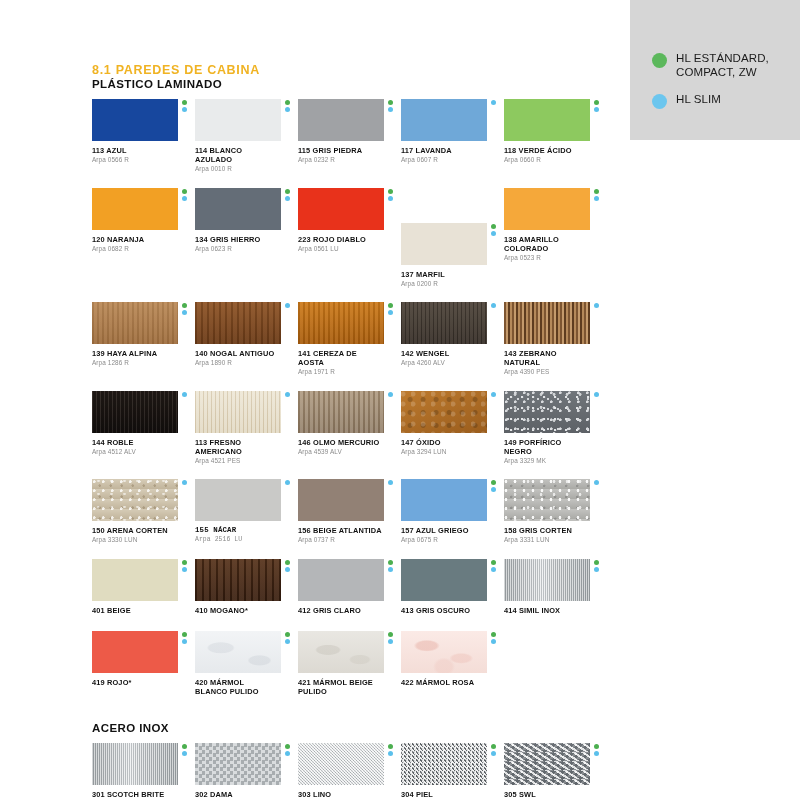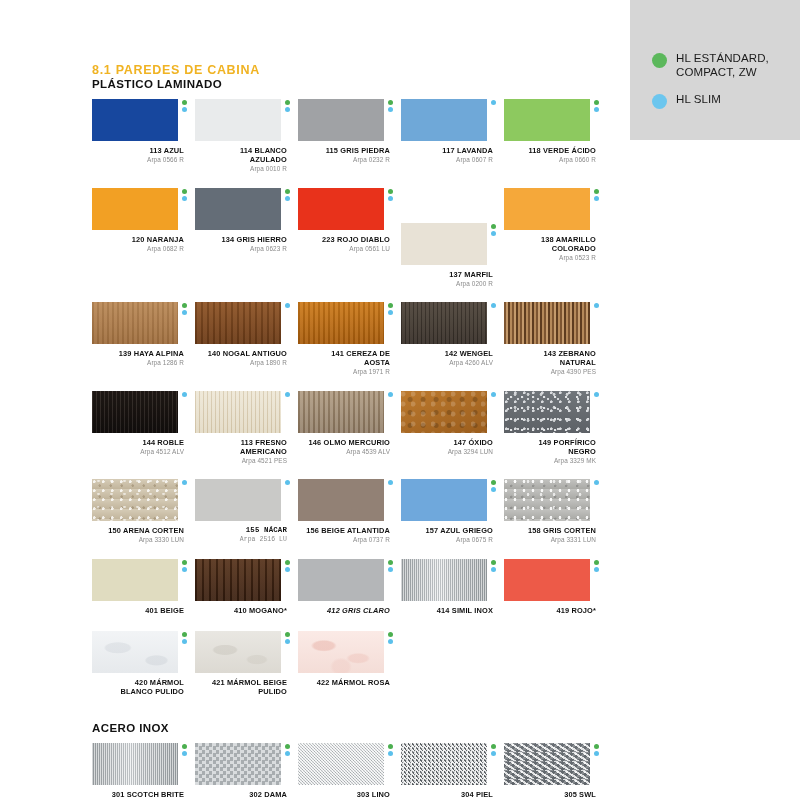--- a/index.html
+++ b/index.html
@@ -34,21 +34,21 @@
     font-size: 12.5px; font-weight: bold; letter-spacing: .7px;
     color: #f0b323;
   }
   .group-title {
     font-size: 11.5px; font-weight: bold; letter-spacing: .4px;
     color: #111; margin: 0 0 9px 0;
   }
 
   
   #content { position: absolute; left: 92px; top: 78px; width: 530px; }
-  .grid { display: grid; grid-template-columns: repeat(5, 103px); column-gap: 0px; text-align: right; }
+  .grid { display: grid; grid-template-columns: repeat(5, 103px); column-gap: 0px; }
   .cell { width: 103px; position: relative; }
 
   .swatch-wrap { position: relative; width: 86px; height: 42px; }
   .swatch {
     width: 86px; height: 42px; display: block;
     background-repeat: repeat; background-size: auto;
   }
   .dots {
     position: absolute; left: 90px; top: 1px;
     display: flex; flex-direction: column; gap: 2px;
@@ -424,30 +424,42 @@
             <div class="swatch" style="background-color:#4b2d17;background-image:repeating-linear-gradient(90deg, rgba(0,0,0,.25) 0 2px, rgba(255,255,255,.07) 2px 7px), linear-gradient(180deg,#56321a,#3b2010);"></div>
             <div class="dots">
               <span class="dot" style="background: rgb(76, 175, 80);"></span>
               <span class="dot" style="background: rgb(91, 192, 235);"></span>
             </div>
           </div>
           <div class="cap">
             <div class="cap-name">410 MOGANO*</div>
           </div>
         </div>
-        <div class="cell" style="margin-bottom: 16px; font-style: italic;">
+        <div class="cell" style="margin-bottom: 16px;">
           <div class="swatch-wrap">
             <div class="swatch" style="background-color:#b4b6b8;"></div>
             <div class="dots">
               <span class="dot" style="background: rgb(76, 175, 80);"></span>
               <span class="dot" style="background: rgb(91, 192, 235);"></span>
             </div>
           </div>
           <div class="cap">
             <div class="cap-name">412 GRIS CLARO</div>
+          </div>
+        </div>
+        <div class="cell" style="margin-bottom: 14px;">
+          <div class="swatch-wrap">
+            <div class="swatch" style="background-color:#697b80;"></div>
+            <div class="dots">
+              <span class="dot" style="background: rgb(76, 175, 80);"></span>
+              <span class="dot" style="background: rgb(91, 192, 235);"></span>
+            </div>
+          </div>
+          <div class="cap">
+            <div class="cap-name">413 GRIS OSCURO</div>
           </div>
         </div>
         <div class="cell" style="margin-bottom: 14px;">
           <div class="swatch-wrap">
             <div class="swatch" style="background-color:#b8bbbd;background-image:repeating-linear-gradient(90deg, rgba(255,255,255,.55) 0 1px, rgba(120,126,130,.35) 1px 2px), linear-gradient(90deg,#9fa4a7,#e3e6e8 45%,#c5c9cb 60%,#9aa0a3);"></div>
             <div class="dots">
               <span class="dot" style="background: rgb(76, 175, 80);"></span>
               <span class="dot" style="background: rgb(91, 192, 235);"></span>
             </div>
           </div>

